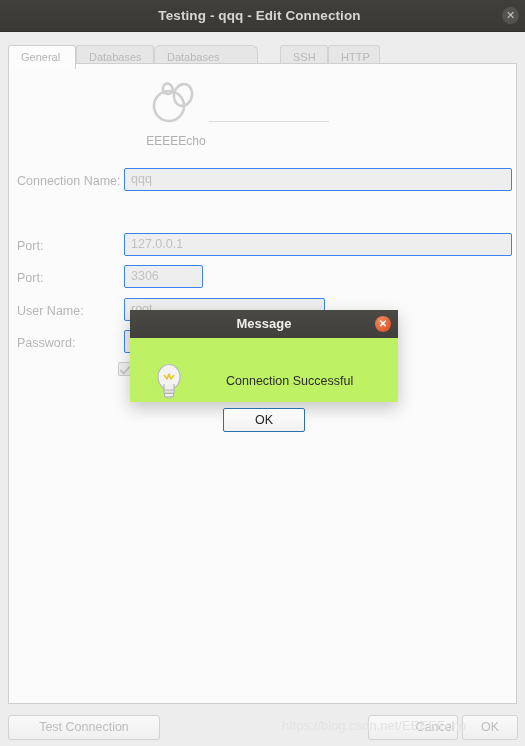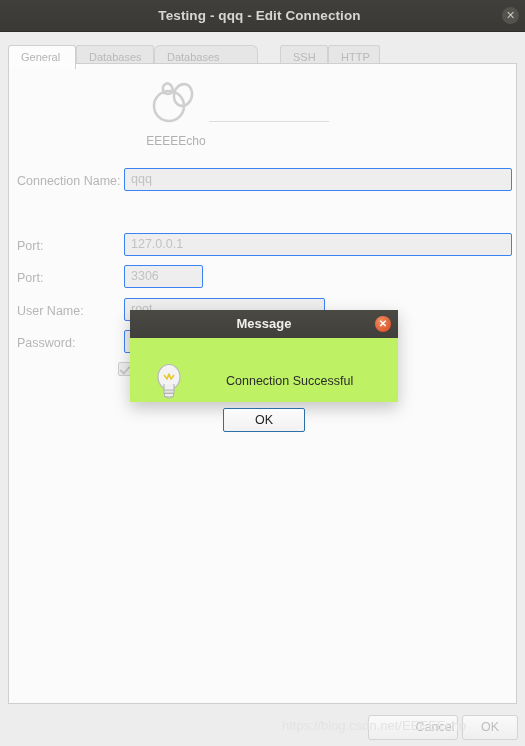--- a/index.html
+++ b/index.html
@@ -295,20 +295,21 @@
 
     <div class="field" style="left:115px;top:104px;width:388px;">qqq</div>
     <div class="field" style="left:115px;top:169px;width:388px;">127.0.0.1</div>
     <div class="field" style="left:115px;top:201px;width:79px;">3306</div>
     <div class="field" style="left:115px;top:234px;width:201px;">root</div>
     <div class="field" style="left:115px;top:266px;width:201px;"></div>
 
     <div class="save-checkbox" style="left:109px;top:298px;"></div>
   </div>
 
+  <div class="btn btn-test">Test Connection</div>
   <div class="btn btn-cancel">Cancel</div>
   <div class="btn btn-ok">OK</div>
 
   <div class="watermark">https://blog.csdn.net/EEEEEcho</div>
 
   <div class="dialog">
     <div class="dialog-titlebar">
       <div class="dialog-title">Message</div>
       <div class="dialog-close">✕</div>
     </div>

